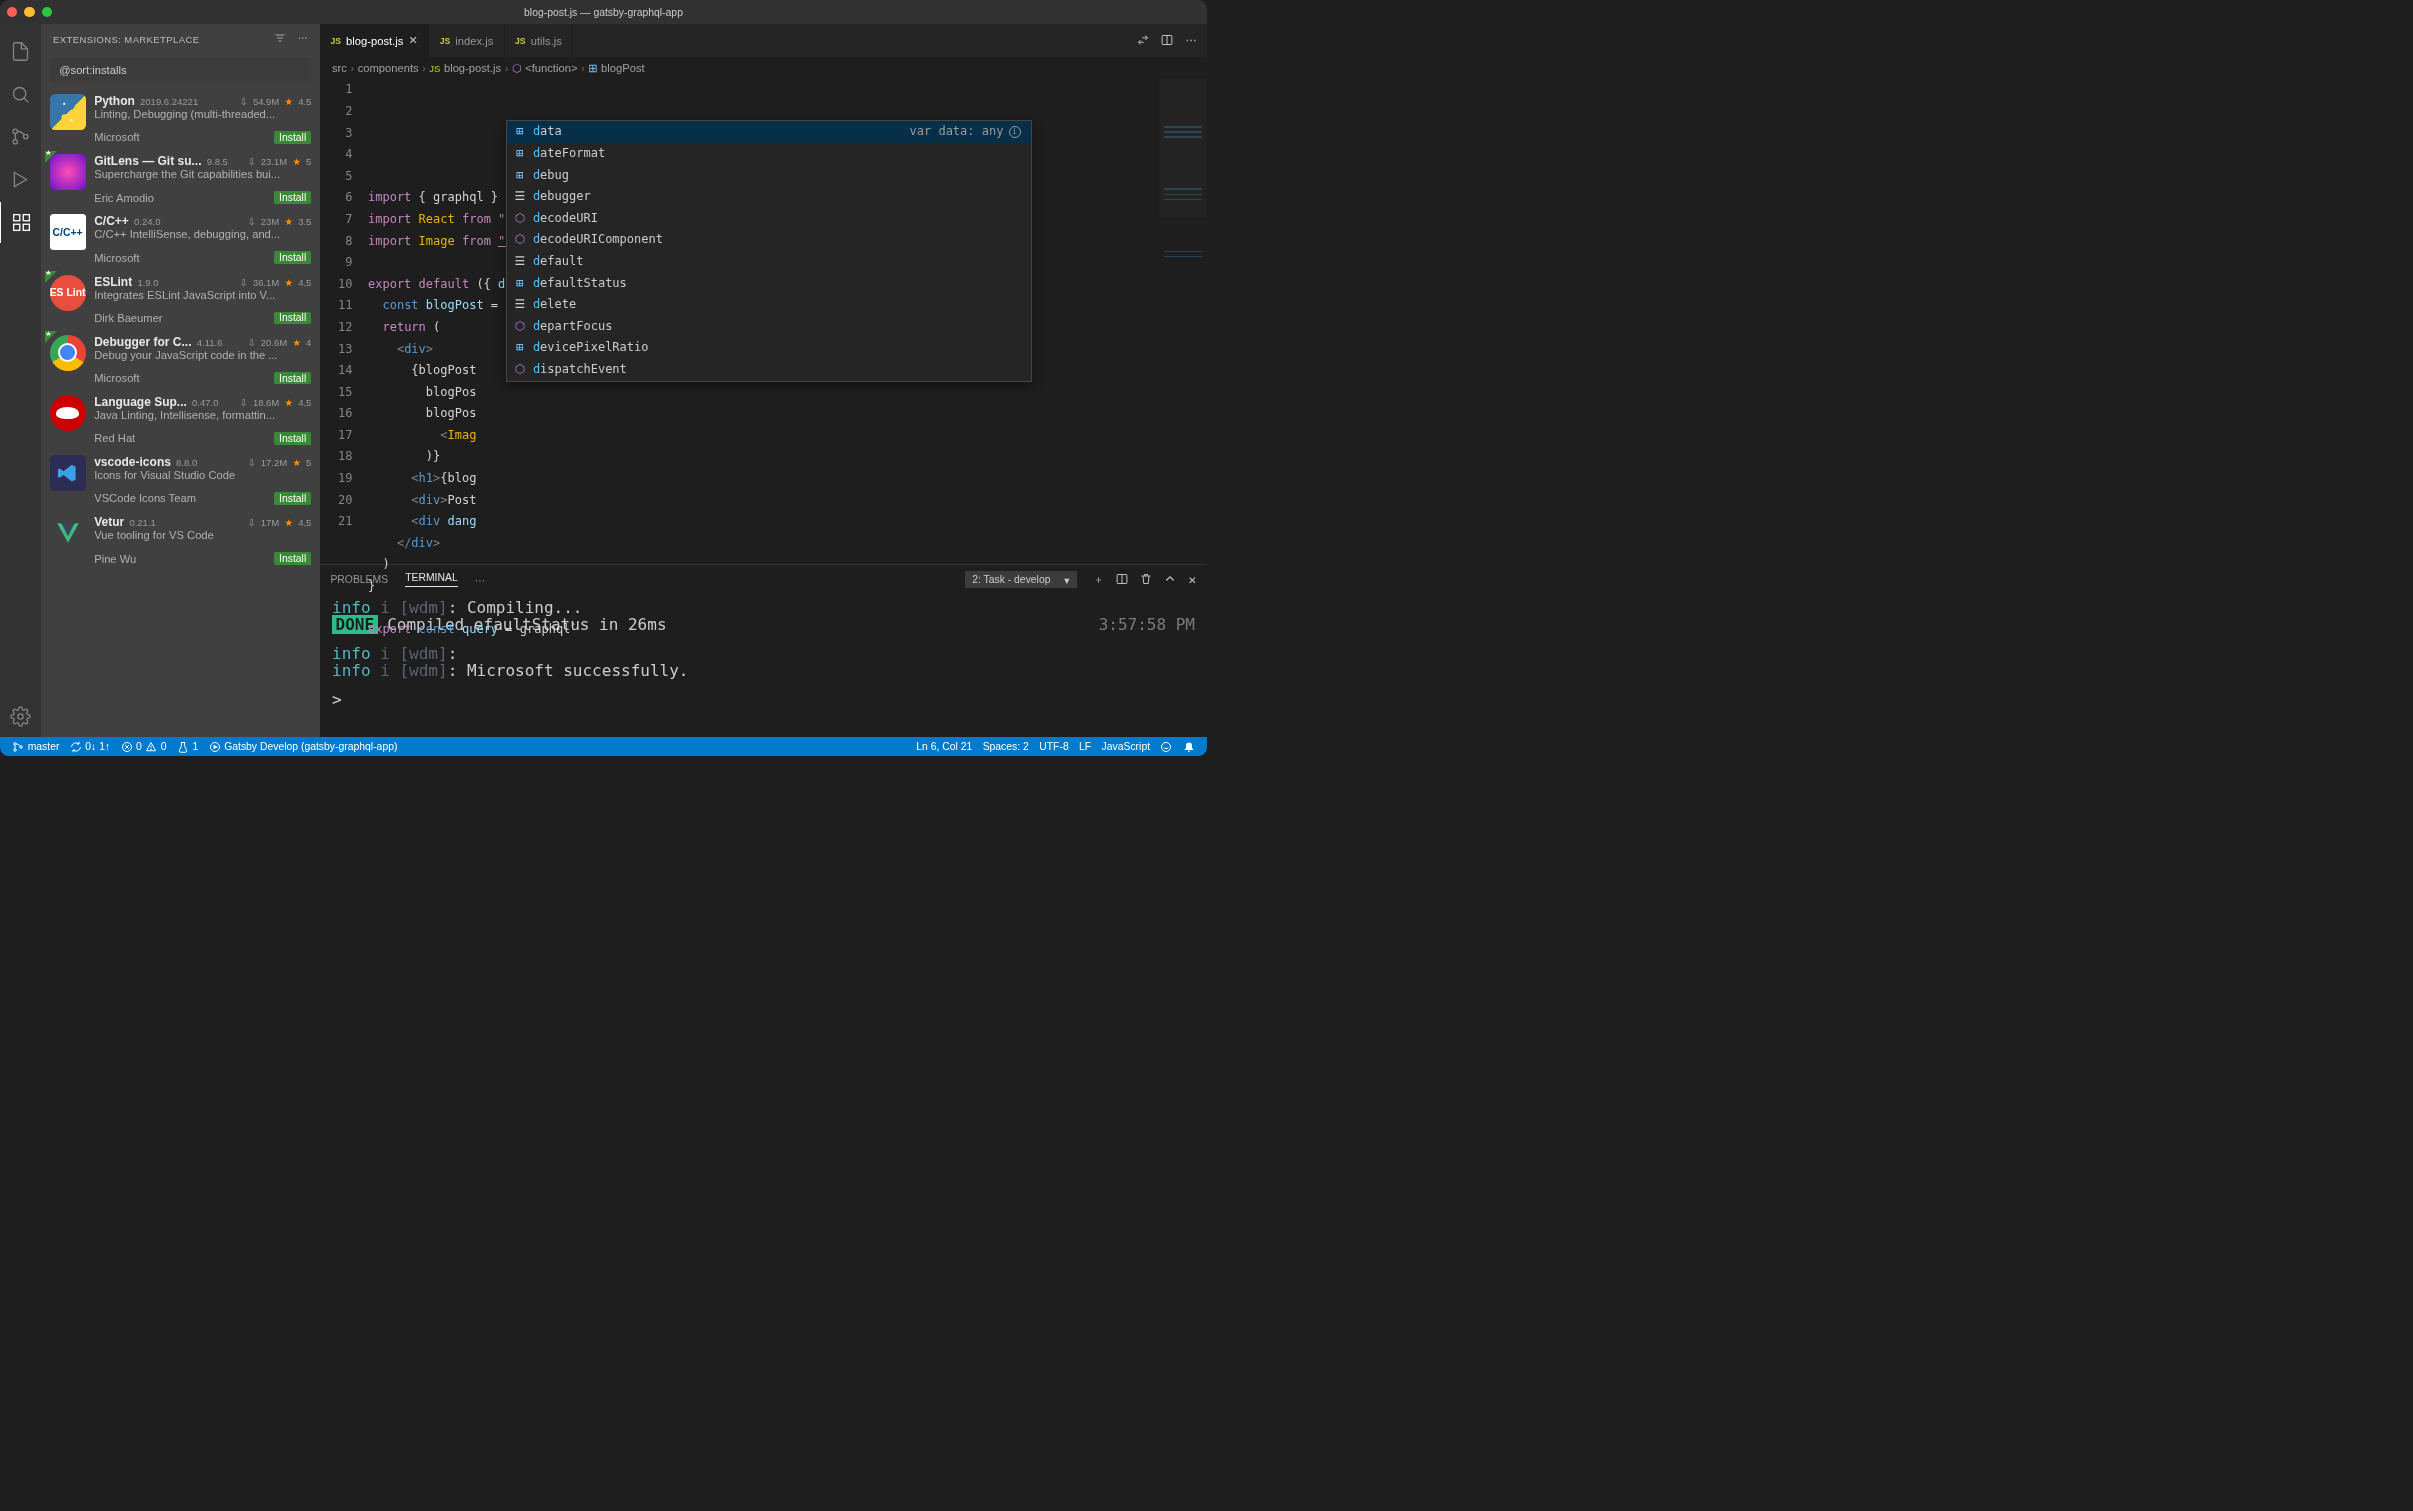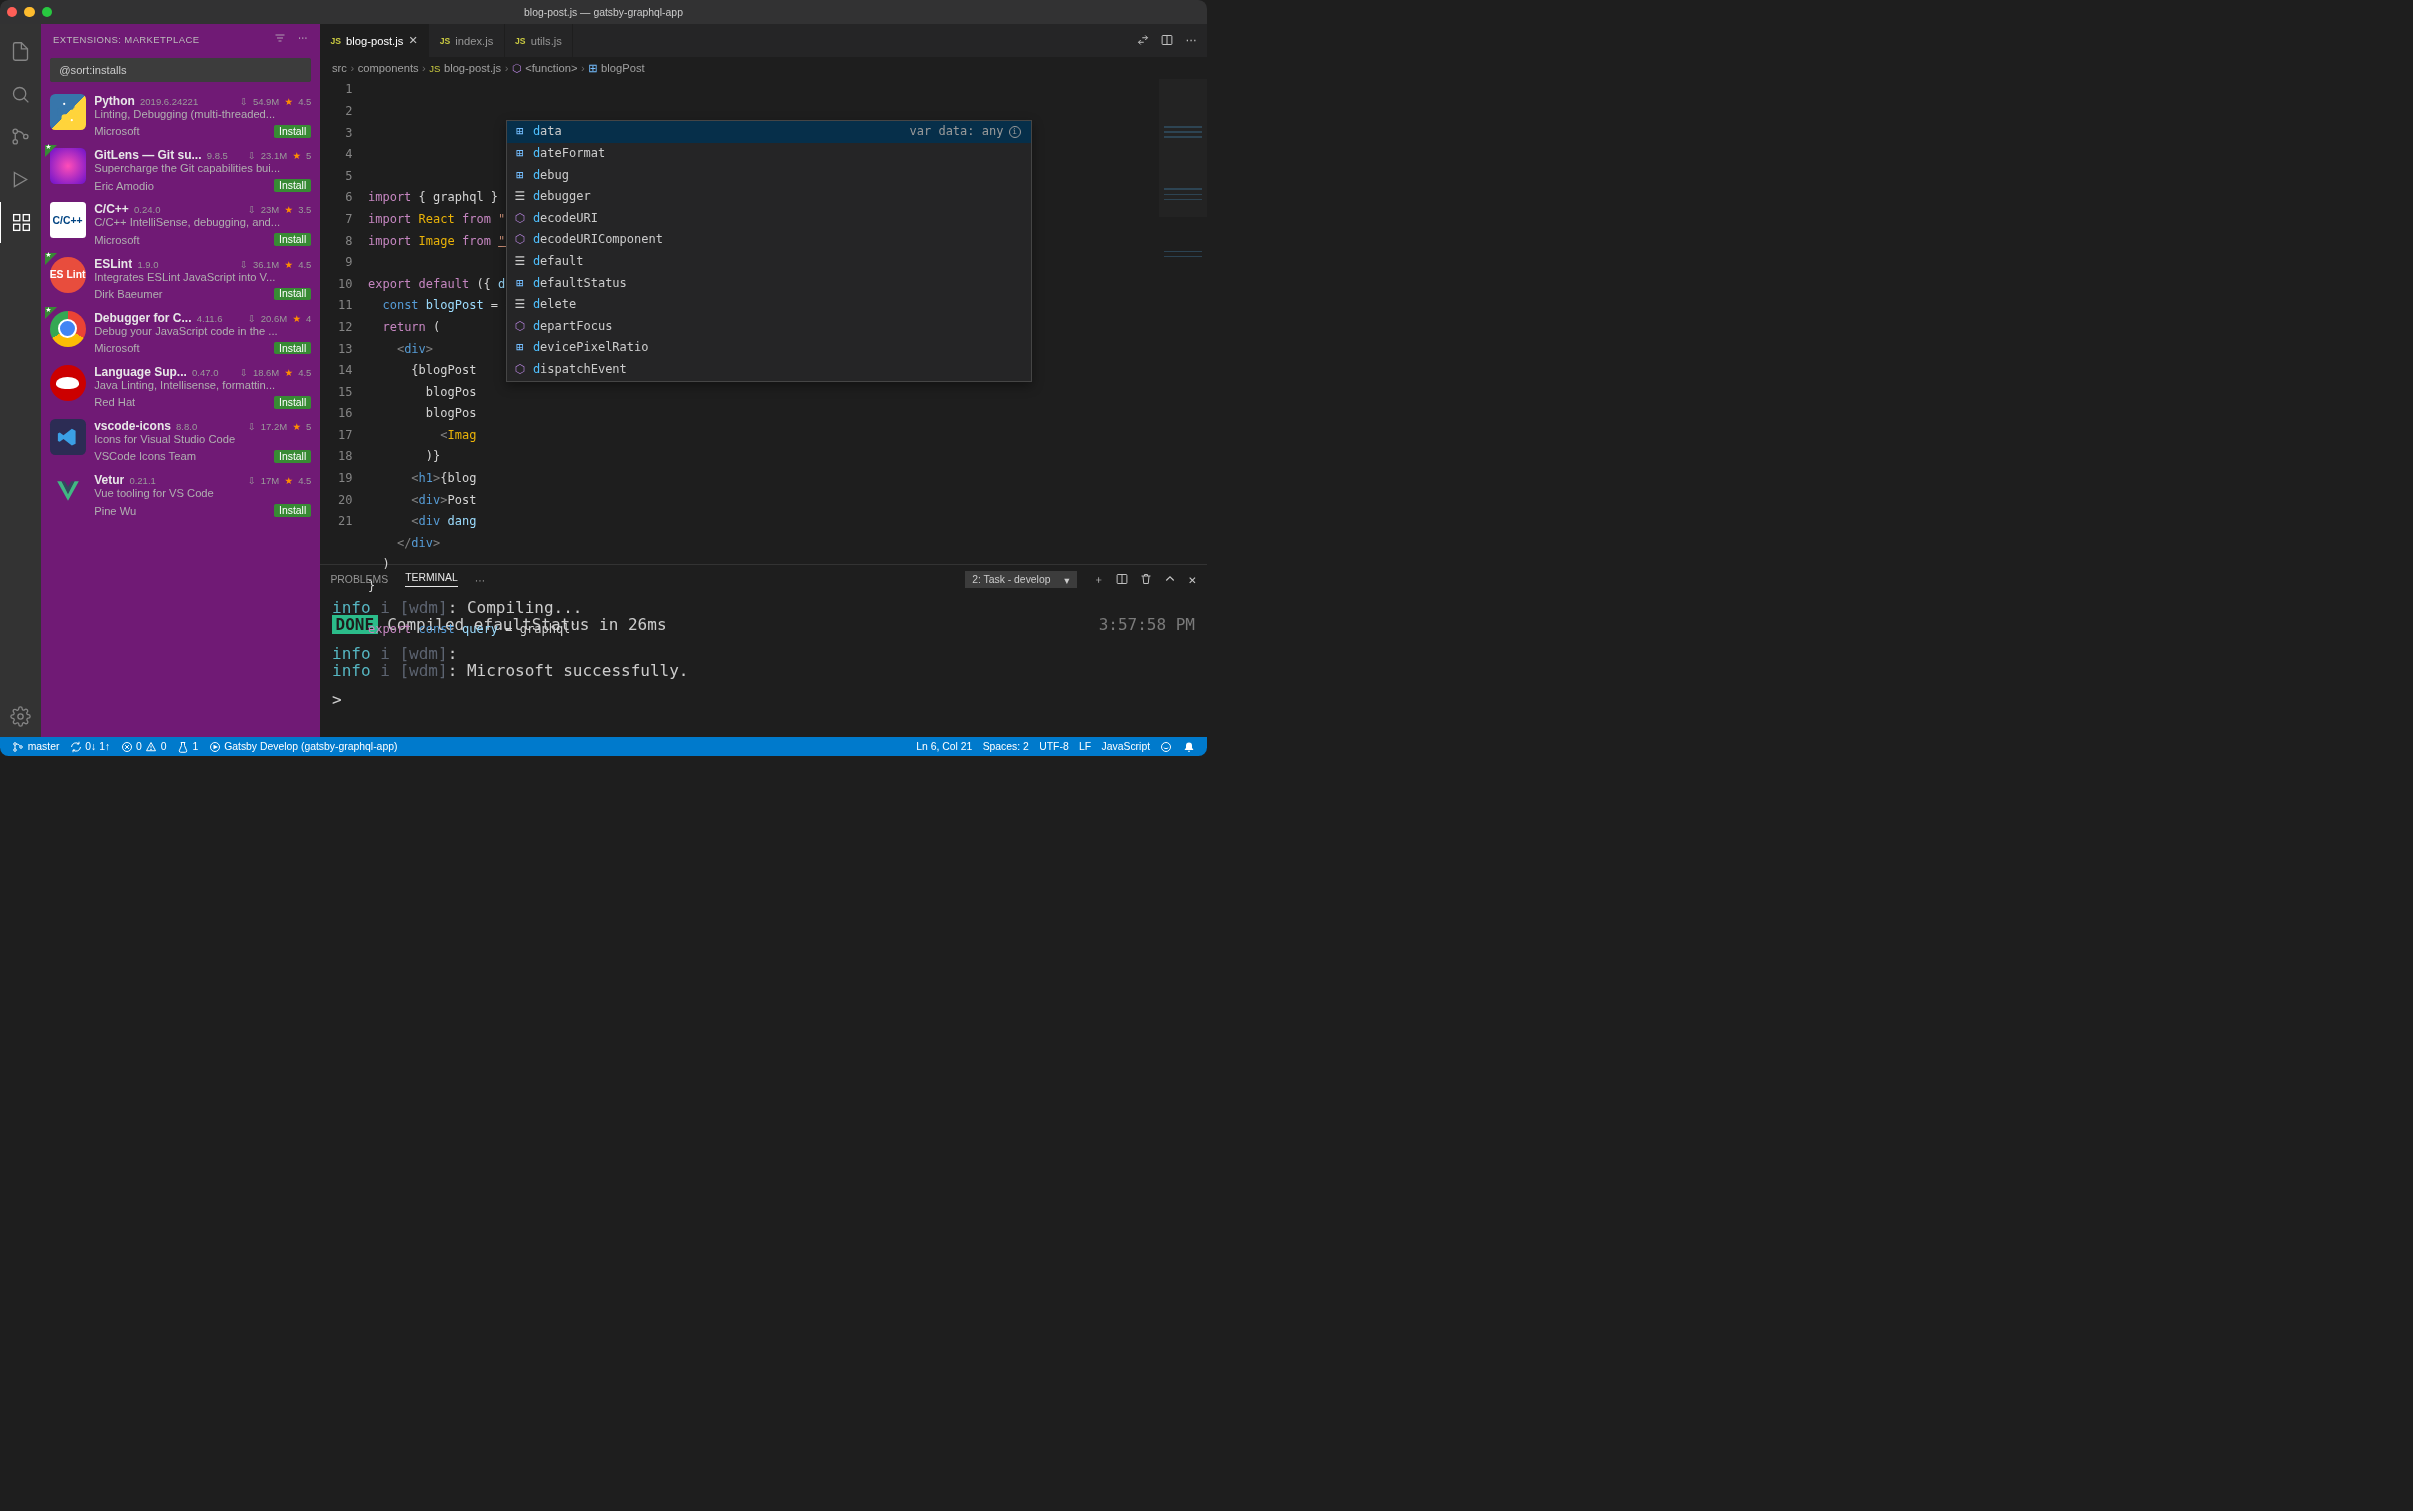--- a/index.html
+++ b/index.html
@@ -38,21 +38,21 @@
     padding-top: 7px; gap: 1.7px;
   }
   .activity-bar .spacer { flex: 1; }
   .activity-item {
     width: 41px; height: 41px; display: flex; align-items: center; justify-content: center;
     color: #858585; cursor: pointer;
   }
   .activity-item.active { color: #ffffff; border-left: 1.7px solid #ffffff; }
   .activity-item svg { width: 21px; height: 21px; }
   .sidebar {
-    width: 279px; background: #701a75; display: flex; flex-direction: column;
+    width: 279px; background: #404040; display: flex; flex-direction: column;
   }
   .sidebar-header {
     height: 30px; display: flex; align-items: center; justify-content: space-between;
     padding: 0 12px; color: #bbbbbb; font-size: 9.5px; letter-spacing: 0.4px;
   }
   .sidebar-header-actions { display: flex; gap: 12px; color: #c5c5c5; }
   .search-box {
     margin: 3.5px 8.6px 7px 8.6px; background: #3c3c3c; border: 0.9px solid #3c3c3c;
     padding: 5.2px 8.6px; color: #cccccc; font-size: 11.2px; border-radius: 1.7px;
   }
@@ -65,21 +65,21 @@
     display: flex; align-items: center; justify-content: center;
     font-weight: bold; font-size: 10.4px; color: #fff;
   }
   .ext-body { flex: 1; min-width: 0; }
   .ext-row1 { display: flex; align-items: baseline; gap: 5.2px; }
   .ext-name { font-size: 12px; font-weight: 600; color: #e7e7e7; white-space: nowrap; overflow: hidden; text-overflow: ellipsis; max-width: 121px;}
   .ext-version { font-size: 9.5px; color: #9a9a9a; }
   .ext-stats { margin-left: auto; font-size: 9.5px; color: #9a9a9a; display: flex; gap: 5.2px; align-items: center;}
   .ext-star { color: #ff8e00; }
   .ext-desc { font-size: 11.2px; color: #b0b0b0; white-space: nowrap; overflow: hidden; text-overflow: ellipsis; }
-  .ext-row3 { display: flex; justify-content: space-between; align-items: center; margin-top: 5px;}
+  .ext-row3 { display: flex; justify-content: space-between; align-items: center; margin-top: 11px;}
   .ext-pub { font-size: 11.2px; color: #b0b0b0; }
   .install-btn {
     background: #388a34; color: #fff; font-size: 10.4px; padding: 0.9px 5.2px; border-radius: 1.7px;
   }
   .ext-badge {
     position: absolute; left: 3.5px; top: 1.7px; width: 0; height: 0;
     border-left: 12px solid #388a34; border-bottom: 12px solid transparent;
   }
   .ext-badge::after {
     content: "★"; position: absolute; left: -11.2px; top: -1.7px; font-size: 7px; color: #fff;

